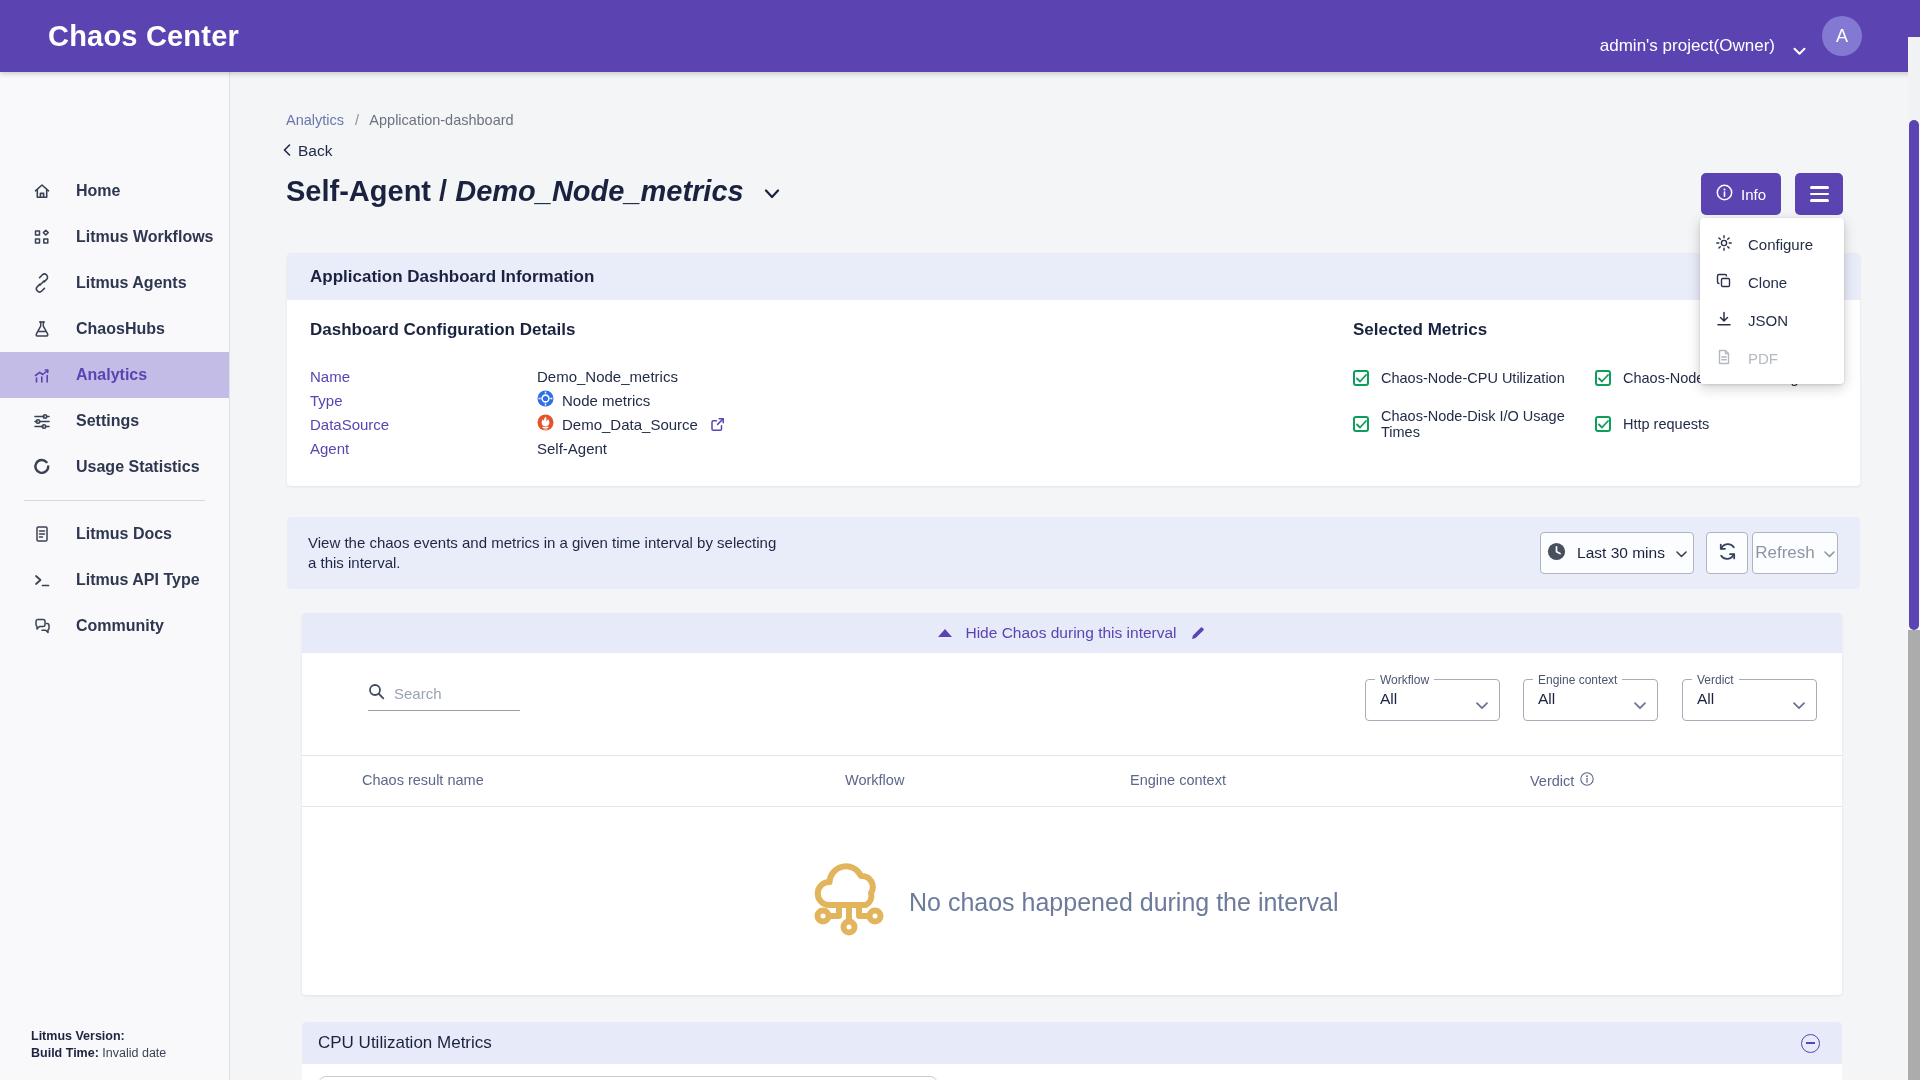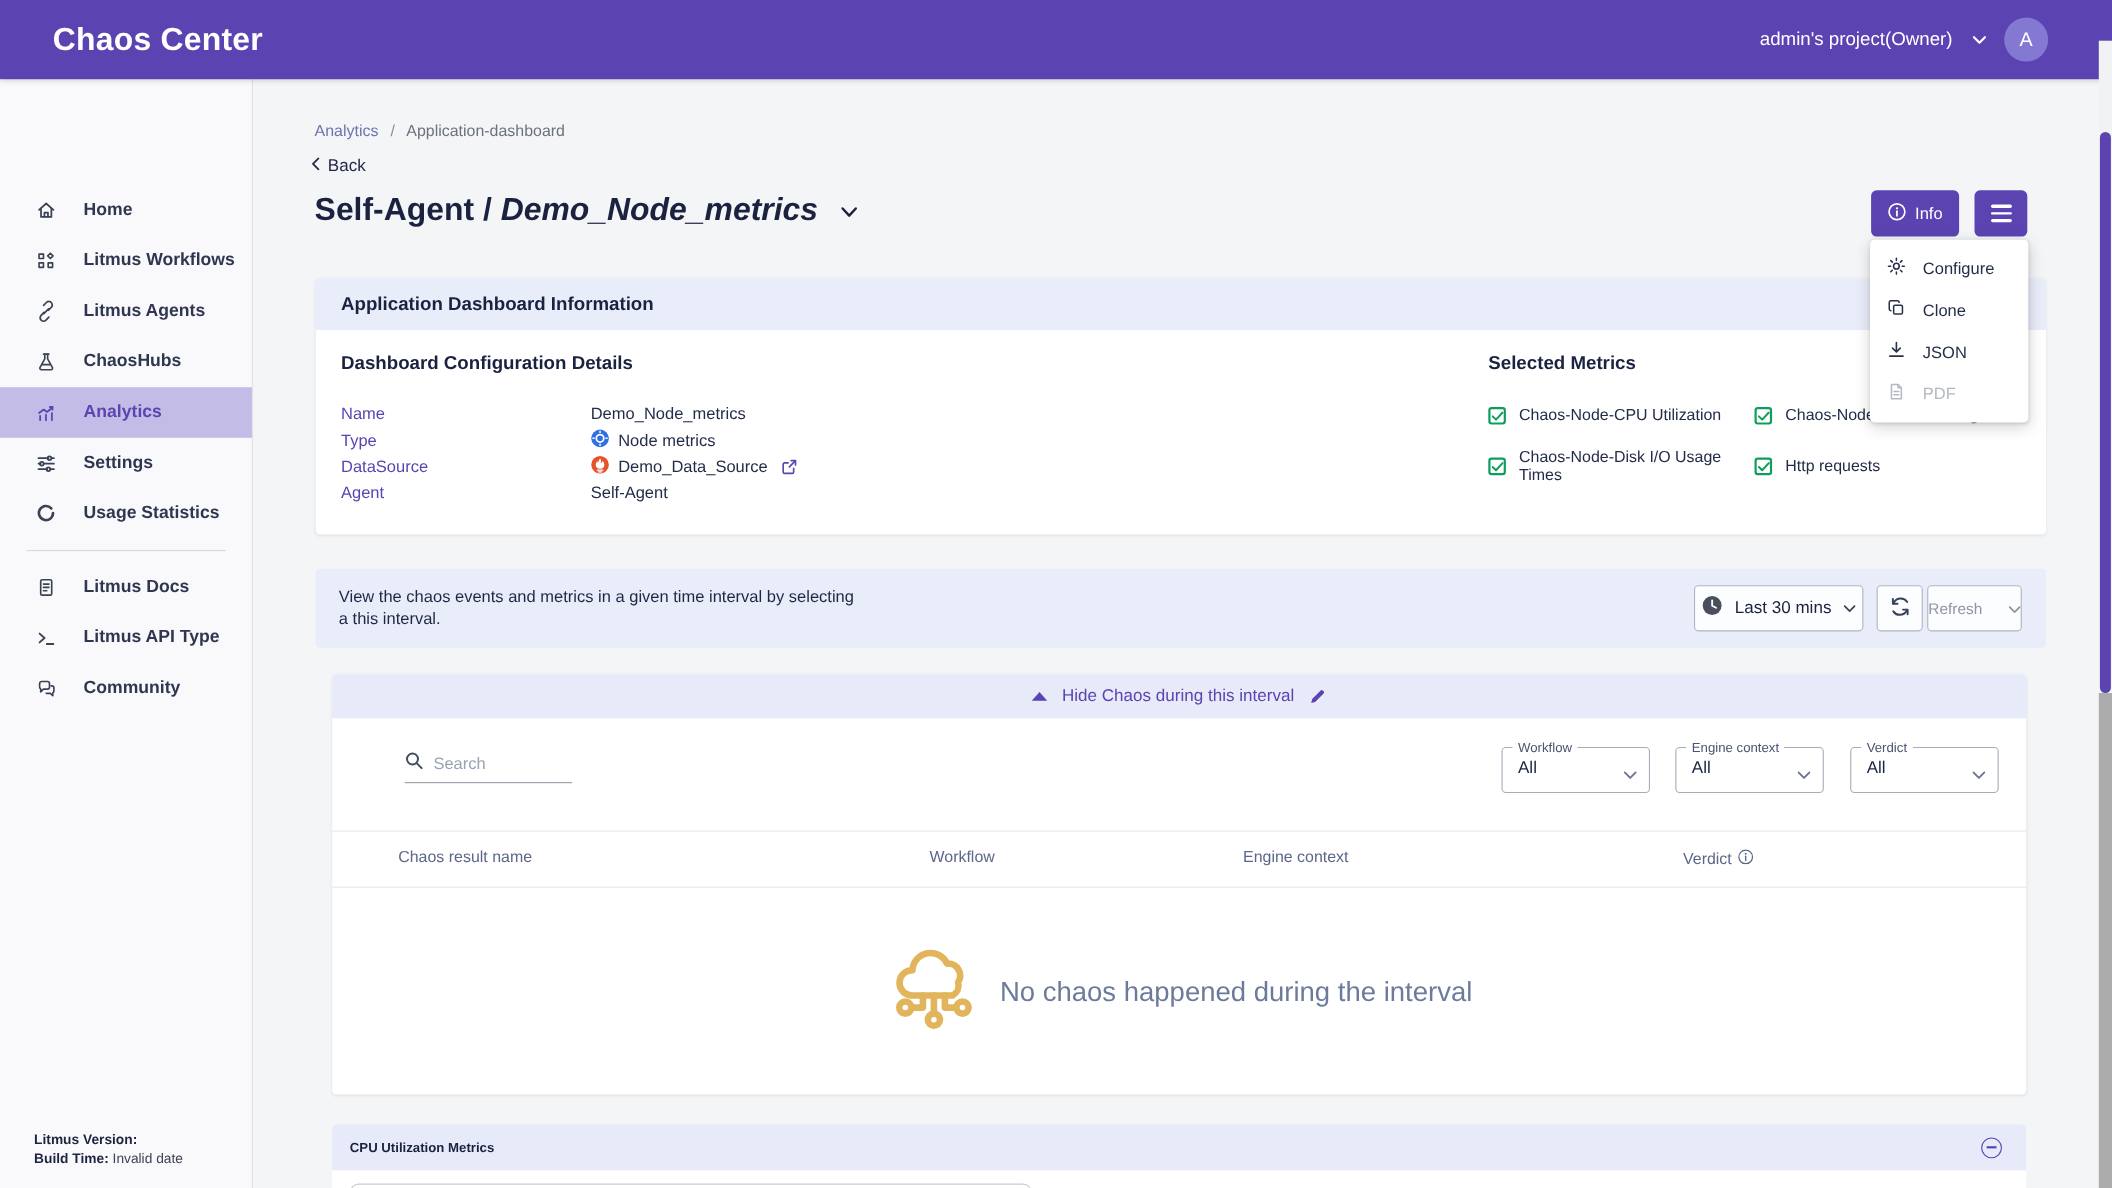--- a/index.html
+++ b/index.html
@@ -5,21 +5,21 @@
   * { margin:0; padding:0; box-sizing:border-box; }
   html,body { width:1920px; height:1080px; overflow:hidden; }
   body { font-family:"Liberation Sans", sans-serif; background:#F4F5F7; color:#1E2745; }
   #app { position:relative; width:1920px; height:1080px; }
 
   
   .header { position:absolute; top:0; left:0; width:1920px; height:72px; background:#5B44B2;
             display:flex; align-items:center; justify-content:space-between; padding:0 58px 0 48px;
             box-shadow:0 2px 5px rgba(0,0,0,.18); z-index:40; }
   .app-title { color:#fff; font-size:29px; font-weight:bold; letter-spacing:.2px; }
-  .header-right { display:flex; align-items:center; gap:16px; }
+  .header-right { display:flex; align-items:flex-end; gap:16px; }
   .project-label { color:#fff; font-size:17px; }
   .chev-white { display:inline-flex; margin-left:2px; }
   .avatar { width:40px; height:40px; border-radius:50%; background:#8479D2; color:#fff;
             display:flex; align-items:center; justify-content:center; font-size:18px; cursor:pointer; }
 
   
   .sidebar { position:absolute; top:72px; left:0; width:230px; bottom:0; background:#F9F9FB;
              border-right:1px solid #E1E1E6; z-index:30; }
   .nav { padding-top:96px; }
   .nav-item { display:flex; align-items:center; gap:24px; height:46px; padding-left:31px;
@@ -96,21 +96,21 @@
   
   .card2 { position:absolute; left:57px; top:445px; width:1573px; height:72px; background:#E9ECF9;
            border-radius:4px; display:flex; align-items:center; justify-content:space-between;
            padding:0 22px 0 21px; }
   .card2-text { width:480px; font-size:15px; line-height:20px; color:#1E2745; }
   .card2-controls { display:flex; align-items:center; }
   .ctl-btn { height:42px; background:#FCFDFE; border:1px solid #AFB4BF; border-radius:4px; display:flex;
              align-items:center; cursor:pointer; font-family:inherit; }
   .btn-range { width:154px; justify-content:center; gap:11px; font-size:15.5px; color:#1A2240; }
   .btn-refresh-icon { width:42px; justify-content:center; margin-left:12px; }
-  .btn-refresh { width:86px; justify-content:space-between; gap:9px; margin-left:4px; font-size:14px; color:#8E95A5; }
+  .btn-refresh { width:86px; justify-content:center; gap:9px; margin-left:4px; font-size:17px; color:#8E95A5; }
 
   
   .card3 { position:absolute; left:72px; top:541px; width:1540px; height:382px; background:#fff;
            border-radius:4px; box-shadow:0 1px 3px rgba(0,0,0,.08); }
   .card3-band { height:40px; background:#E7EAF8; border-radius:4px 4px 0 0; display:flex; align-items:center;
                 justify-content:center; gap:13px; }
   .tri-up { width:0; height:0; border-left:7px solid transparent; border-right:7px solid transparent;
             border-bottom:8px solid #5B44B2; cursor:pointer; }
   .hide-chaos-label { color:#5B44B2; font-size:15.5px; cursor:pointer; }
   .pencil { display:inline-flex; cursor:pointer; }
@@ -135,21 +135,21 @@
   .th1 { left:60px; } .th2 { left:543px; } .th3 { left:828px; }
   .th4 { left:1228px; display:flex; align-items:center; gap:6px; }
 
   .empty-state { position:absolute; left:511px; top:247px; display:flex; align-items:center; gap:24px; }
   .empty-text { font-size:25px; color:#6C7B9B; }
 
   
   .card4 { position:absolute; left:72px; top:950px; width:1540px; }
   .card4-band { height:42px; background:#E7EAF8; border-radius:4px 4px 0 0; display:flex; align-items:center;
                 justify-content:space-between; padding:0 22px 0 16px; }
-  .card4-title { font-size:12px; font-weight:bold; color:#1A2240; }
+  .card4-title { font-size:17px; font-weight:normal; color:#1A2240; }
   .collapse-btn { width:19px; height:19px; border:1.5px solid #5B44B2; border-radius:50%; color:#5B44B2;
                   display:flex; align-items:center; justify-content:center; cursor:pointer; background:#E7EAF8; }
   .collapse-btn i { display:block; width:9px; height:1.8px; background:#5B44B2; }
   .card4-body { height:16px; background:#fff; overflow:hidden; position:relative; }
   .panel-stub { position:absolute; left:16px; top:12px; width:620px; height:30px; border:1px solid #C8CBD2;
                 border-radius:8px; background:#fff; }
 
   
   .scrollbar { position:absolute; right:0; top:0; width:12px; height:1080px; z-index:100; }
   .sb-head { position:absolute; top:0; left:0; right:0; height:37px; background:#5B44B2; }

